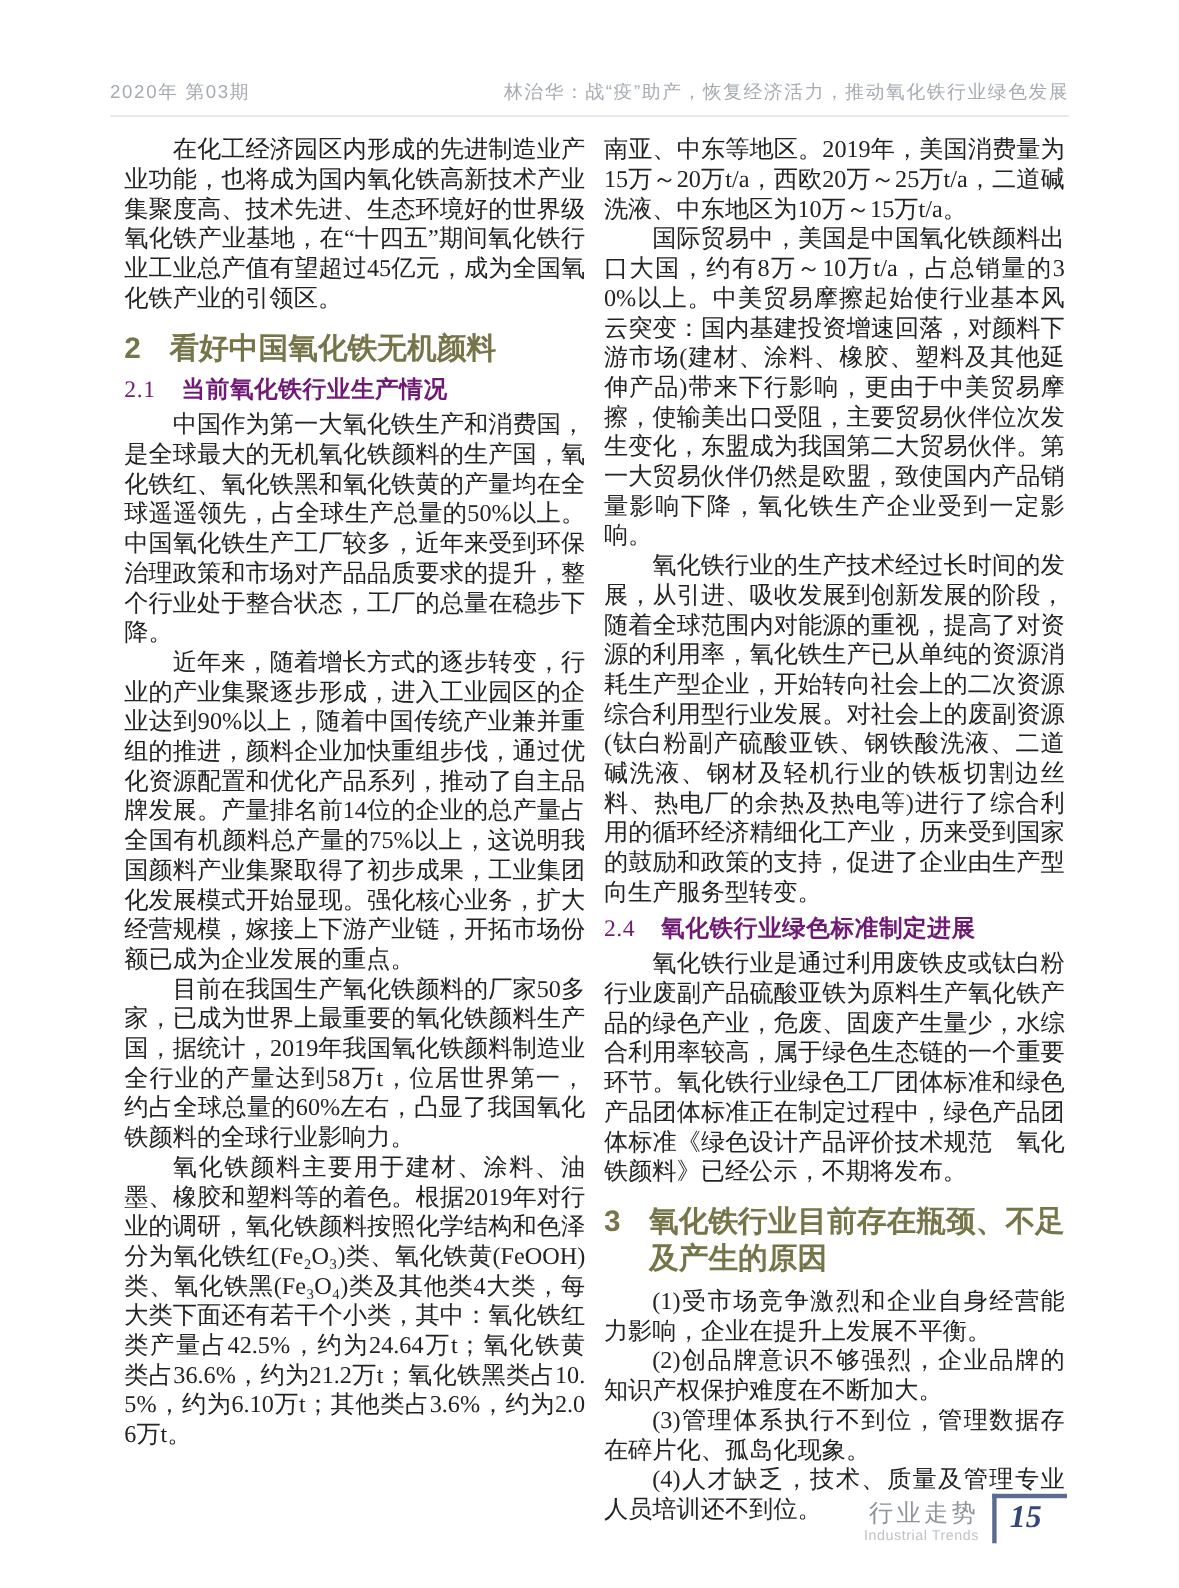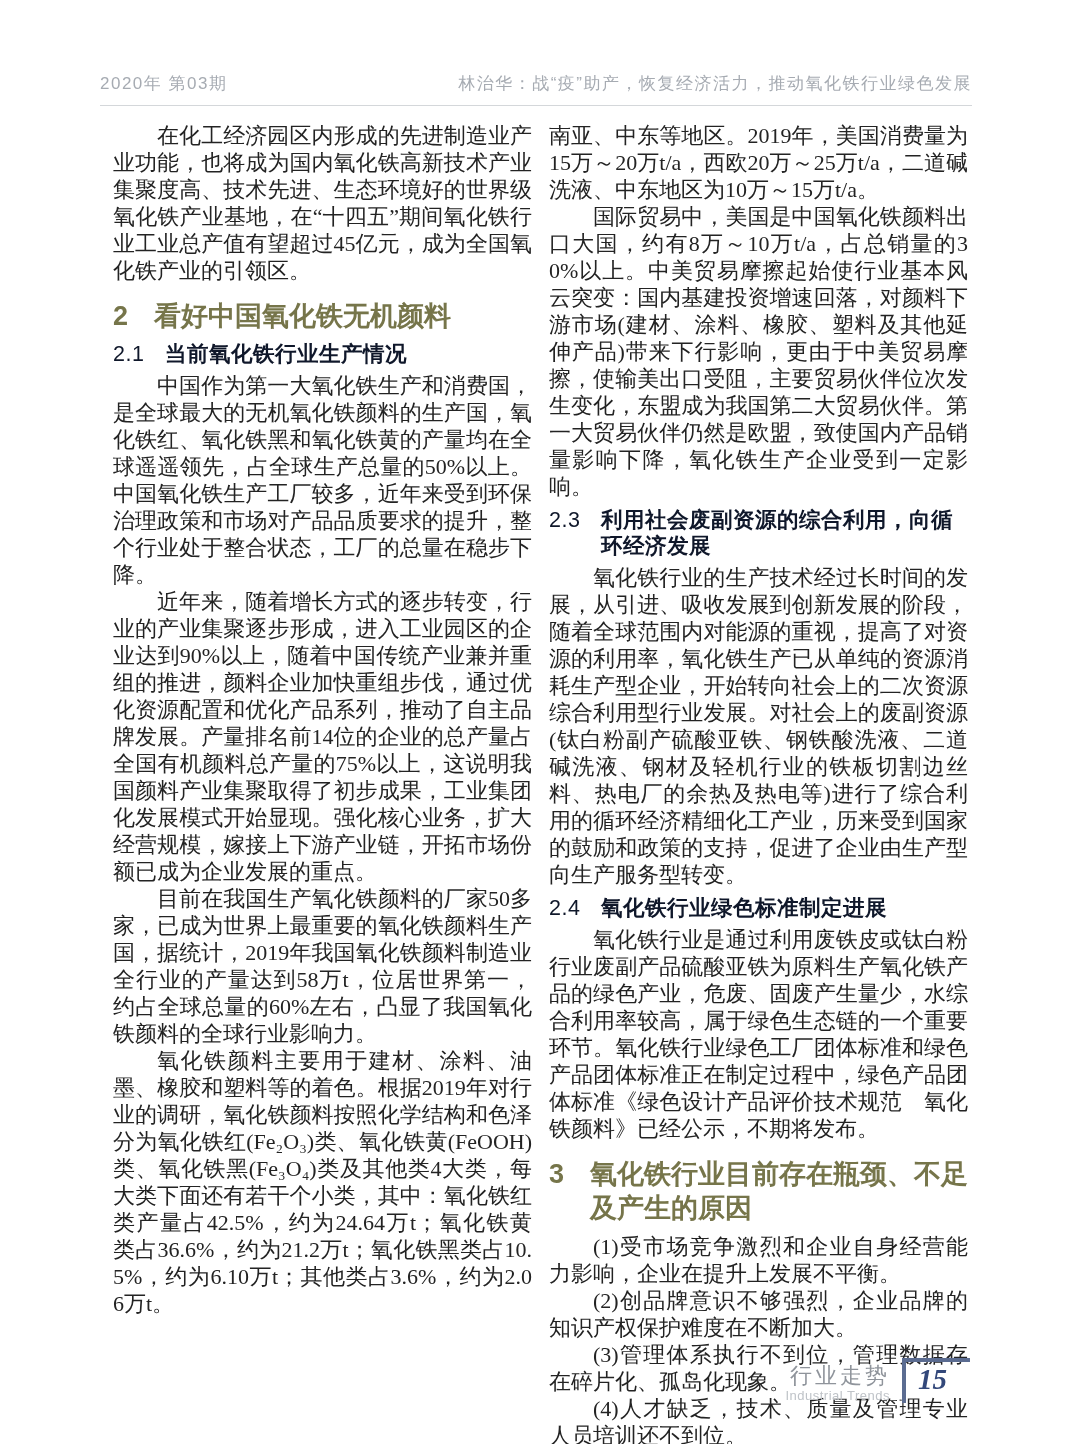--- a/index.html
+++ b/index.html
@@ -29,22 +29,22 @@
   .h1 {
     display:flex; align-items:flex-start;
     font-family:"Liberation Sans","DejaVu Sans",sans-serif;
     font-weight:bold; color:#76754a; font-size:27px; line-height:34px;
     margin:15px 0 8px 0;
   }
   .h1 .num { flex:none; width:41px; }
   .h1 .ttl { flex:1; }
   .h2h {
     display:flex; align-items:flex-start;
-    font-family:Liberation Sans, sans-serif;
-    font-weight:bold; color:#0f172a; font-size:21.5px; line-height:26px;
+    font-family:Liberation Serif, serif;
+    font-weight:bold; color:#701a75; font-size:21.5px; line-height:26px;
     margin:7px 0 5px 0; letter-spacing:0.5px;
   }
   .h2h .num { flex:none; width:52px; font-weight:normal; }
   .h2h .ttl { flex:1; }
   
   .col-footer {
     position:absolute; right:102px; bottom:40px;
     display:flex; align-items:flex-start;
   }
   .footer-labels { text-align:right; padding-top:6px; }
@@ -92,24 +92,20 @@
     <p class="body">近年来，随着增长方式的逐步转变，行业的产业集聚逐步形成，进入工业园区的企业达到90%以上，随着中国传统产业兼并重组的推进，颜料企业加快重组步伐，通过优化资源配置和优化产品系列，推动了自主品牌发展。产量排名前14位的企业的总产量占全国有机颜料总产量的75%以上，这说明我国颜料产业集聚取得了初步成果，工业集团化发展模式开始显现。强化核心业务，扩大经营规模，嫁接上下游产业链，开拓市场份额已成为企业发展的重点。</p>
     <p class="body">目前在我国生产氧化铁颜料的厂家50多家，已成为世界上最重要的氧化铁颜料生产国，据统计，2019年我国氧化铁颜料制造业全行业的产量达到58万t，位居世界第一，约占全球总量的60%左右，凸显了我国氧化铁颜料的全球行业影响力。</p>
     <p class="body">氧化铁颜料主要用于建材、涂料、油墨、橡胶和塑料等的着色。根据2019年对行业的调研，氧化铁颜料按照化学结构和色泽分为氧化铁红(Fe₂O₃)类、氧化铁黄(FeOOH)类、氧化铁黑(Fe₃O₄)类及其他类4大类，每大类下面还有若干个小类，其中：氧化铁红类产量占42.5%，约为24.64万t；氧化铁黄类占36.6%，约为21.2万t；氧化铁黑类占10.5%，约为6.10万t；其他类占3.6%，约为2.06万t。</p>
 
   </div>
 
   <div class="col col-right">
     <p class="body cont">南亚、中东等地区。2019年，美国消费量为15万～20万t/a，西欧20万～25万t/a，二道碱洗液、中东地区为10万～15万t/a。</p>
     <p class="body">国际贸易中，美国是中国氧化铁颜料出口大国，约有8万～10万t/a，占总销量的30%以上。中美贸易摩擦起始使行业基本风云突变：国内基建投资增速回落，对颜料下游市场(建材、涂料、橡胶、塑料及其他延伸产品)带来下行影响，更由于中美贸易摩擦，使输美出口受阻，主要贸易伙伴位次发生变化，东盟成为我国第二大贸易伙伴。第一大贸易伙伴仍然是欧盟，致使国内产品销量影响下降，氧化铁生产企业受到一定影响。</p>
 
-    <div class="h2h">
-      <span class="num">2.3</span>
-      <span class="ttl">利用社会废副资源的综合利用，向循环经济发展</span>
-    </div>
     <p class="body">氧化铁行业的生产技术经过长时间的发展，从引进、吸收发展到创新发展的阶段，随着全球范围内对能源的重视，提高了对资源的利用率，氧化铁生产已从单纯的资源消耗生产型企业，开始转向社会上的二次资源综合利用型行业发展。对社会上的废副资源(钛白粉副产硫酸亚铁、钢铁酸洗液、二道碱洗液、钢材及轻机行业的铁板切割边丝料、热电厂的余热及热电等)进行了综合利用的循环经济精细化工产业，历来受到国家的鼓励和政策的支持，促进了企业由生产型向生产服务型转变。</p>
 
     <div class="h2h">
       <span class="num">2.4</span>
       <span class="ttl">氧化铁行业绿色标准制定进展</span>
     </div>
     <p class="body">氧化铁行业是通过利用废铁皮或钛白粉行业废副产品硫酸亚铁为原料生产氧化铁产品的绿色产业，危废、固废产生量少，水综合利用率较高，属于绿色生态链的一个重要环节。氧化铁行业绿色工厂团体标准和绿色产品团体标准正在制定过程中，绿色产品团体标准《绿色设计产品评价技术规范　氧化铁颜料》已经公示，不期将发布。</p>
 
     <div class="h1">
       <span class="num">3</span>

